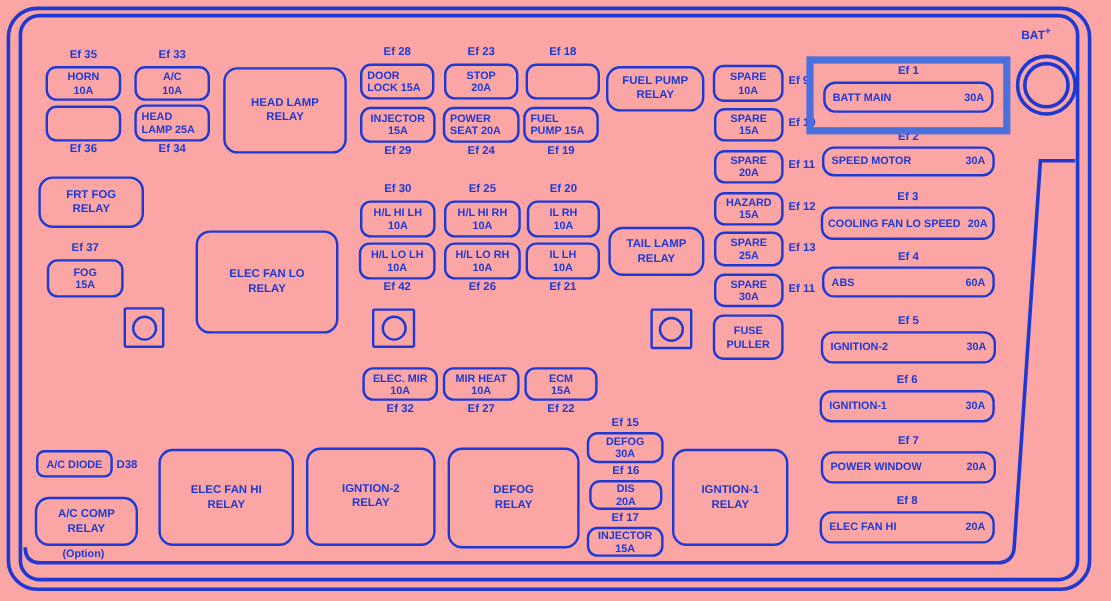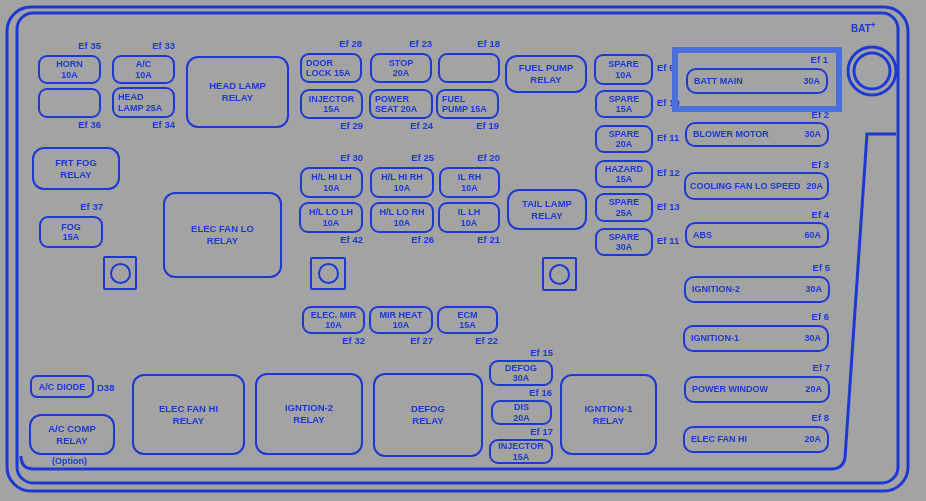--- a/index.html
+++ b/index.html
@@ -1,21 +1,21 @@
 <!DOCTYPE html>
 <html><head>
 <meta charset="utf-8">
 <style>
   :root{
     --line:#1d39d4;
     --hl:#4a70dd;
   }
   html,body{margin:0;padding:0;background:#ffffff;}
   #stage{
-    position:relative;width:926px;height:501px;background:#a3a3a3;
+    position:relative;width:926px;height:501px;background:#fca5a5;
     font-family:"Liberation Sans", sans-serif;font-weight:bold;color:var(--line);
     overflow:hidden;
   }
   #outline-svg{position:absolute;left:0;top:0;pointer-events:none;}
   .fuse{
     position:absolute;box-sizing:border-box;border:2.5px solid var(--line);
     border-radius:9px;font-size:9px;line-height:10.5px;
     display:flex;flex-direction:column;justify-content:center;align-items:center;
     text-align:center;background:transparent;
   }
@@ -25,21 +25,21 @@
     padding:0 6px;border-radius:10px;font-size:9px;
   }
   .relay{
     position:absolute;box-sizing:border-box;border:2.5px solid var(--line);
     border-radius:12px;font-size:9.5px;line-height:12px;
     display:flex;justify-content:center;align-items:center;text-align:center;
     padding:0 6px;
   }
   .ef{
     position:absolute;font-size:9.5px;line-height:10px;white-space:nowrap;
-    text-align:right;
+    text-align:center;
   }
   .hole{
     position:absolute;box-sizing:border-box;border:2.5px solid var(--line);
     border-radius:2px;display:flex;align-items:center;justify-content:center;
   }
   .hole-circle{
     width:21px;height:21px;border:2.5px solid var(--line);border-radius:50%;
     box-sizing:border-box;
   }
   #highlight{
@@ -244,21 +244,21 @@
     </div>
 
   <div class="ef" style="left:686px;top:55px;width:142px">Ef 1</div>
   <div class="fuse fuse-r" style="left:686px;top:68px;width:142px;height:26px">
       <span>BATT MAIN</span>
       <span>30A</span>
     </div>
 
   <div class="ef" style="left:685px;top:110px;width:144px">Ef 2</div>
   <div class="fuse fuse-r" style="left:685px;top:122px;width:144px;height:25px">
-      <span>BLOWER MOTOR</span>
+      <span>SPEED MOTOR</span>
       <span>30A</span>
     </div>
 
   <div class="ef" style="left:684px;top:160px;width:145px">Ef 3</div>
   <div class="fuse fuse-r" style="left:684px;top:172px;width:145px;height:25px;padding:12px 4px">
       <span>COOLING FAN LO SPEED</span>
       <span>20A</span>
     </div>
 
   <div class="ef" style="left:685px;top:210px;width:144px">Ef 4</div>
@@ -299,20 +299,23 @@
     </div>
   <div class="relay" style="left:163px;top:192px;width:119px;height:86px">
       <span style="max-width:80px">ELEC FAN LO RELAY</span>
     </div>
   <div class="relay" style="left:505px;top:55px;width:82px;height:38px">
       <span>FUEL PUMP RELAY</span>
     </div>
   <div class="relay" style="left:507px;top:189px;width:80px;height:41px">
       <span>TAIL LAMP RELAY</span>
     </div>
+  <div class="relay" style="left:594px;top:262px;width:59px;height:38px;border-radius:9px;font-size:9px">
+      <span>FUSE PULLER</span>
+    </div>
   <div class="relay" style="left:30px;top:375px;width:64px;height:23px;border-radius:7px;font-size:9px;padding:0 2px">
       <span>A/C DIODE</span>
     </div>
   <div class="relay" style="left:29px;top:414px;width:86px;height:41px">
       <span style="max-width:56px">A/C COMP RELAY</span>
     </div>
   <div class="relay" style="left:132px;top:374px;width:113px;height:81px">
       <span style="max-width:72px">ELEC FAN HI RELAY</span>
     </div>
   <div class="relay" style="left:255px;top:373px;width:108px;height:82px">

